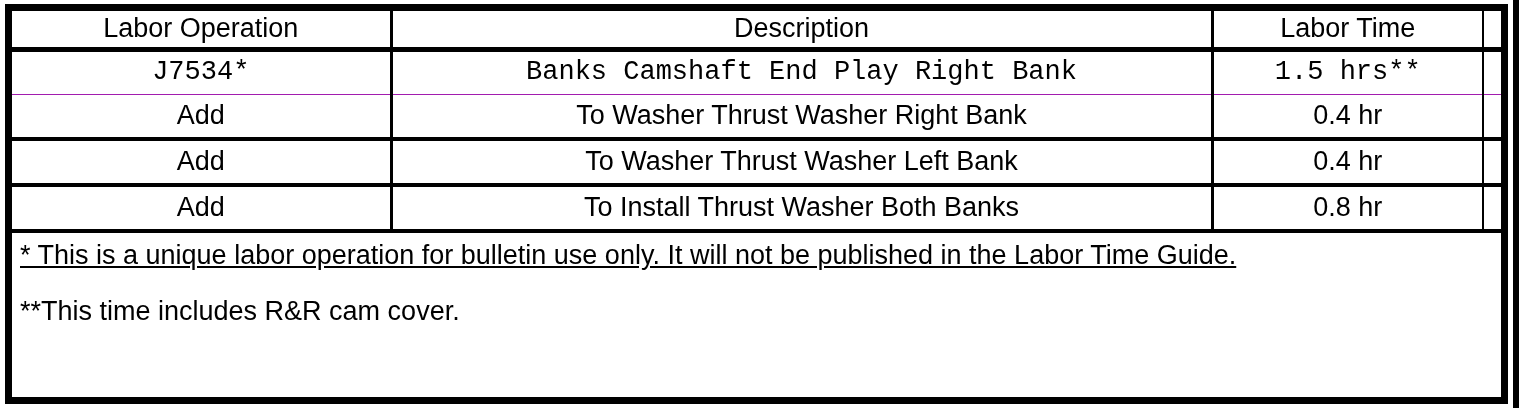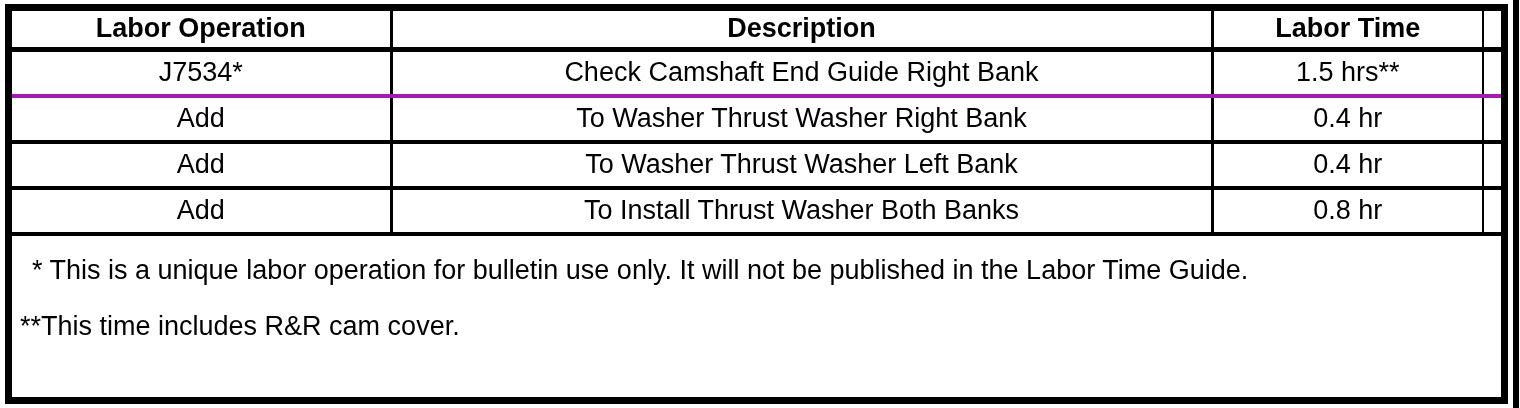--- a/index.html
+++ b/index.html
@@ -43,40 +43,40 @@
   table.labor-table td {
     padding: 0;
     text-align: center;
     vertical-align: middle;
     font-size: 27px;
     line-height: 1.15;
     overflow: hidden;
     white-space: nowrap;
   }
   table.labor-table th {
-    font-weight: bold;
+    font-weight: normal;
     margin-left: 36px;
   }
   
   .col-op    { border-right: 3px solid #000000; }
   .col-desc  { border-right: 3px solid #000000; }
   .col-time  { border-right: 2px solid #000000; }
   .col-sliver { }
   
   tr.header-row th { border-bottom: 5px solid #000000; height: 36px; }
-  tr.row-thin  td { border-bottom: 4px solid #a21caf; height: 42px; }
+  tr.row-thin  td { border-bottom: 1px solid #a21caf; height: 42px; font-family: Liberation Mono, monospace; }
   tr.row-thick td { border-bottom: 4px solid #000000; height: 42px; }
   
   tr.footnote-row td {
     text-align: left;
     vertical-align: top;
     white-space: normal;
     padding: 7px 10px 6px 8px;
   }
-  .footnote-line-1 { margin: 12px; }
+  .footnote-line-1 { margin: 0; text-decoration: underline; }
   .footnote-line-2 { margin: 25px 0 0 0; }
 </style>
 </head>
 <body>
 
 <div class="table-frame">
   <table class="labor-table">
     <colgroup>
       <col style="width:379px">
       <col style="width:821px">
@@ -87,21 +87,21 @@
       <tr class="header-row">
         <th class="col-op">Labor Operation</th>
         <th class="col-desc">Description</th>
         <th class="col-time">Labor Time</th>
         <th class="col-sliver"></th>
       </tr>
     </thead>
     <tbody>
       <tr class="row-thin">
         <td class="col-op">J7534*</td>
-        <td class="col-desc">Check Camshaft End Guide Right Bank</td>
+        <td class="col-desc">Banks Camshaft End Play Right Bank</td>
         <td class="col-time">1.5 hrs**</td>
         <td class="col-sliver"></td>
       </tr>
       <tr class="row-thick">
         <td class="col-op">Add</td>
         <td class="col-desc">To Washer Thrust Washer Right Bank</td>
         <td class="col-time">0.4 hr</td>
         <td class="col-sliver"></td>
       </tr>
       <tr class="row-thick">

